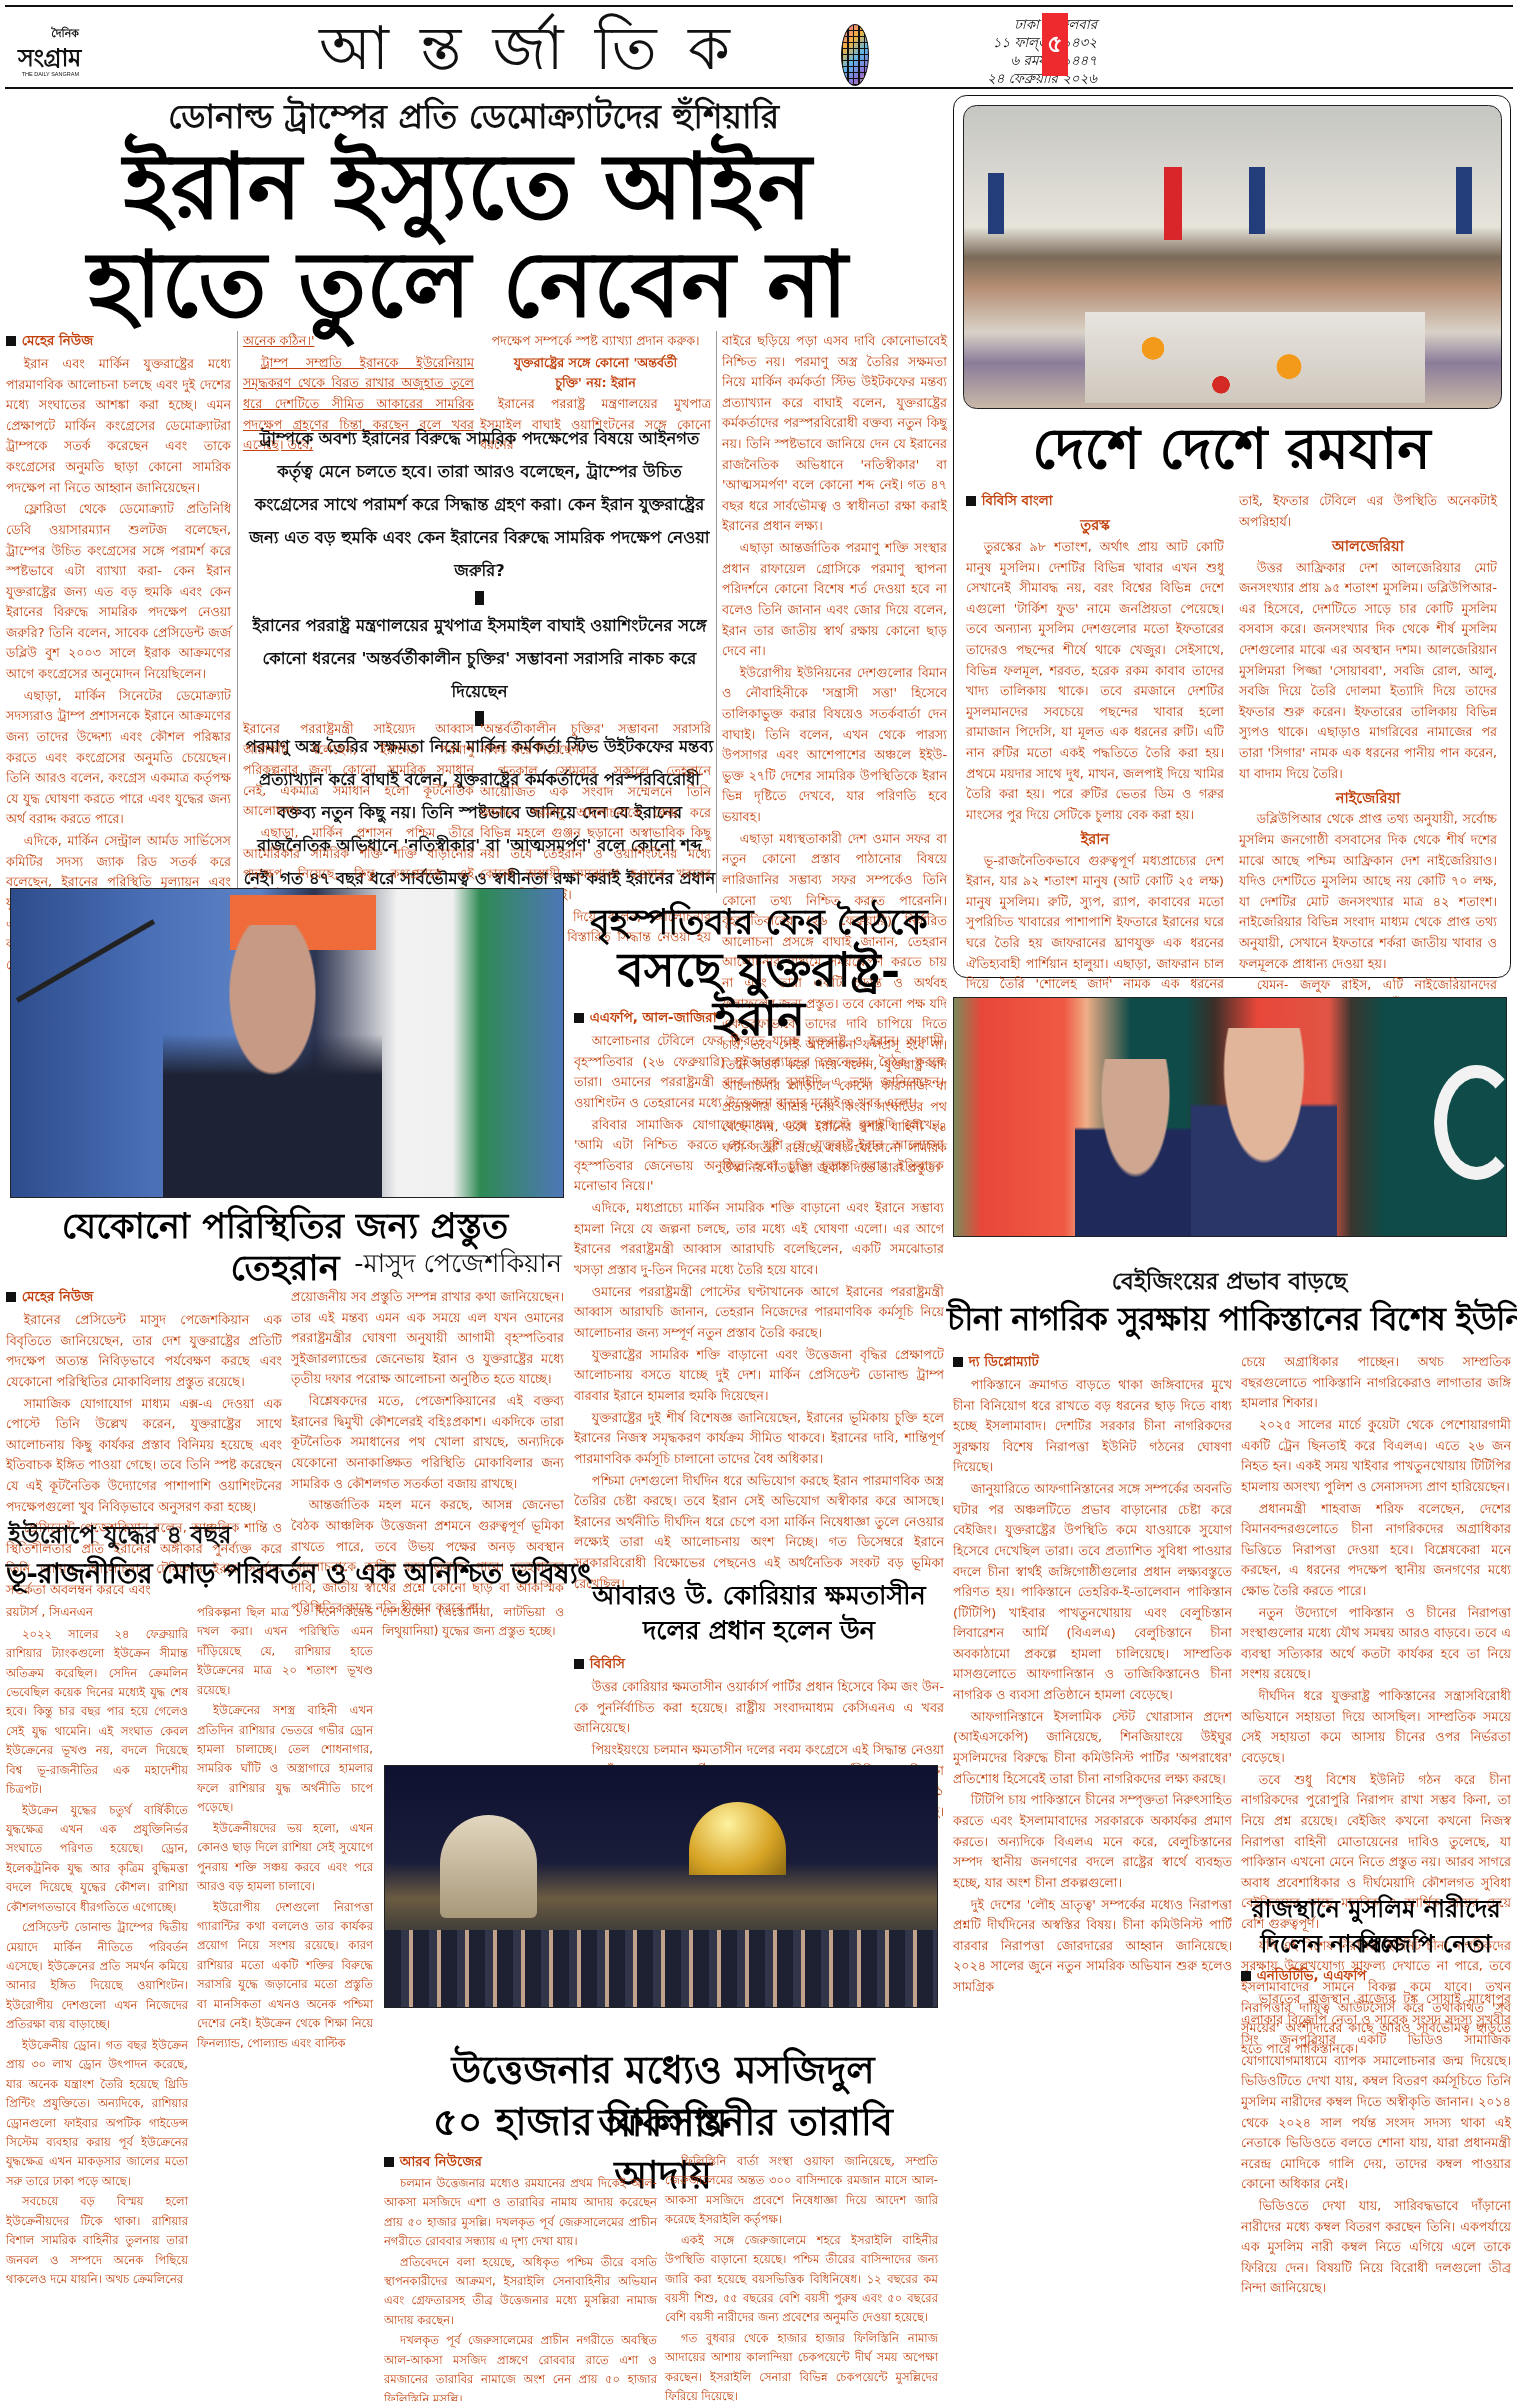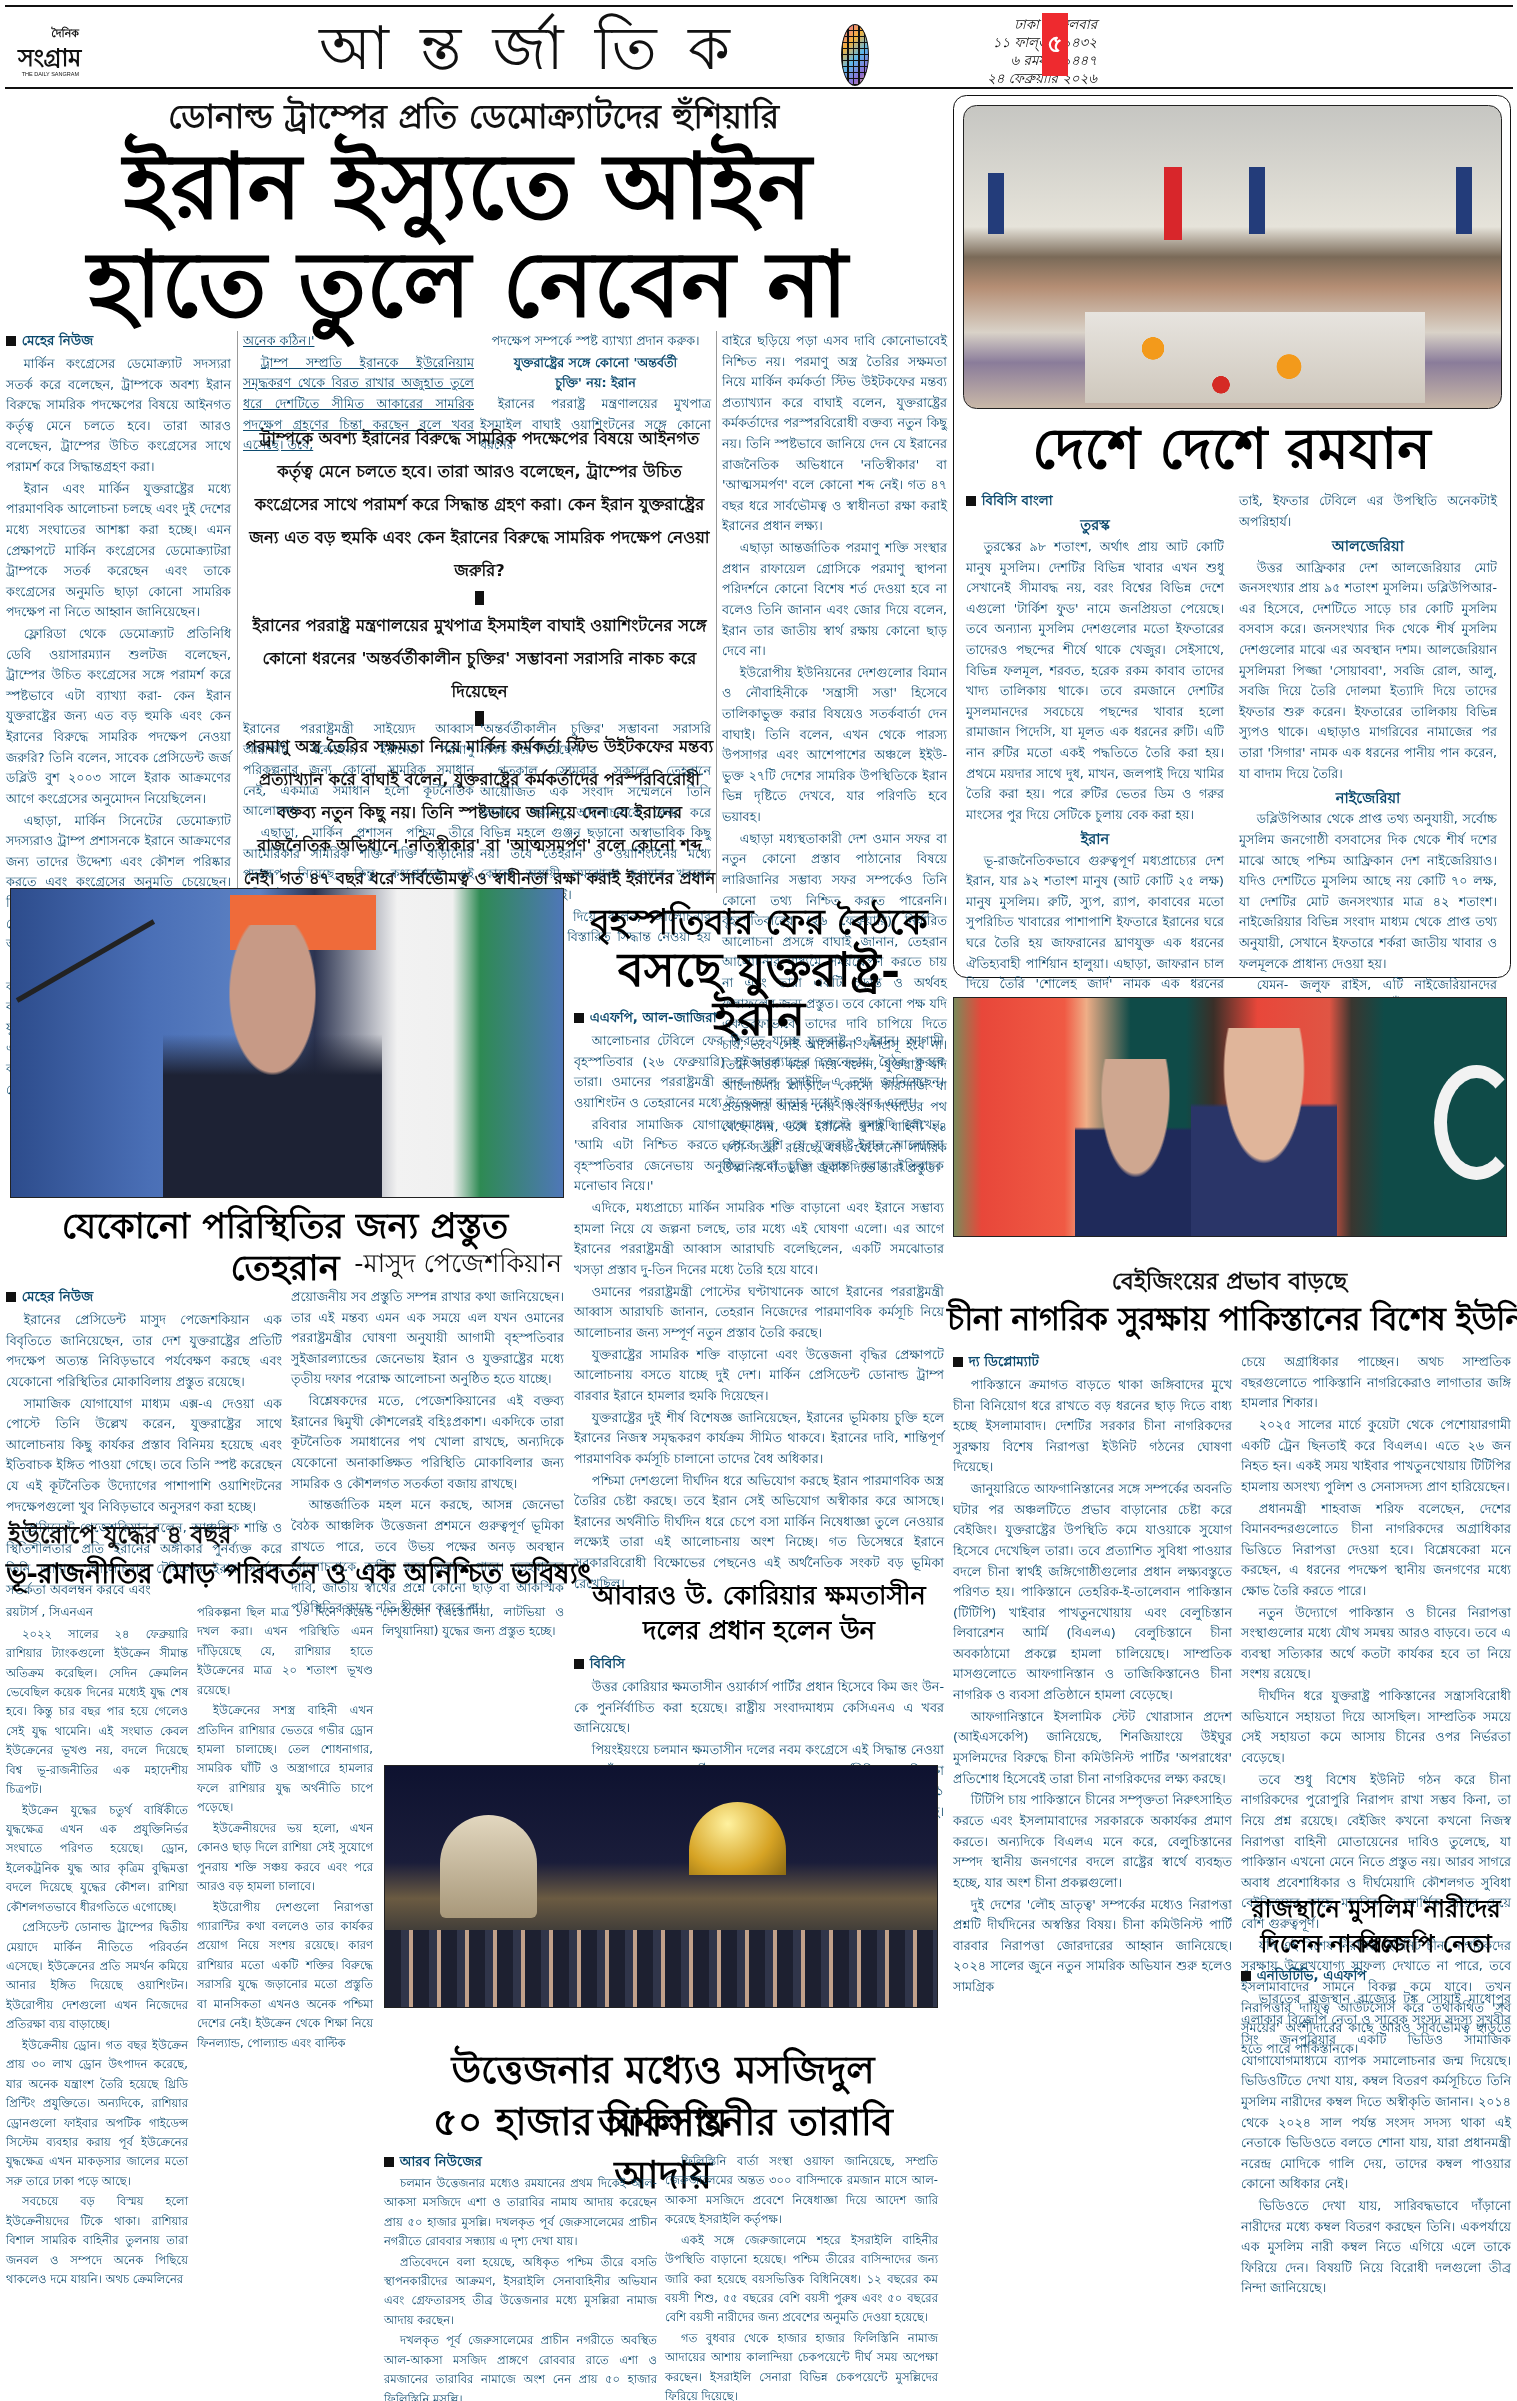--- a/index.html
+++ b/index.html
@@ -1,20 +1,20 @@
 <!DOCTYPE html>
 <html style="font-size:9.7px"><head>
 <meta charset="utf-8">
 <style>
   * { box-sizing: border-box; margin: 0; padding: 0; }
   html, body { width: 1518px; height: 2401px; background: #ffffff; overflow: hidden; }
   body { font-family: "DejaVu Sans", sans-serif; color: #111; position: relative; }
   .abs { position: absolute; }
   .rule { position: absolute; background: #111; }
-  .body-text { font-family: "DejaVu Sans", sans-serif; font-size: 12.7px; line-height: 20.6px; text-align: justify; color: #0c4a6e; }
+  .body-text { font-family: "DejaVu Sans", sans-serif; font-size: 12.7px; line-height: 20.6px; text-align: justify; color: #c2410c; }
   .body-text p { text-indent: 1.4em; margin-bottom: 1.2px; }
   .credit { font-size: 13.4px; font-weight: 600; display: flex; align-items: center; gap: 6px; margin-bottom: 2.4px; }
   .credit .sq { width: 9.7px; height: 9.7px; background: #111; display: inline-block; }
   .headline { font-family: "DejaVu Serif", serif; font-weight: 700; color: #000; text-align: center; line-height: 1.08; }
   .subhead { font-family: "DejaVu Sans", sans-serif; font-weight: 700; text-align: center; }
   .photo { position: absolute; overflow: hidden; border: 1.2px solid #222; }
   .section-hdr { text-align: center; font-weight: 700; font-size: 14.6px; margin: 3.6px 0 1.2px; }
   .col { position: absolute; }
   .pullquote { font-family: "DejaVu Sans", sans-serif; font-weight: 700; font-size: 16.4px; line-height: 33px; text-align: center; }
   .pq-sq { width: 8.5px; height: 14.6px; background: #111; margin: 3.6px auto; }
@@ -45,21 +45,20 @@
 
 <div class="abs" style="left:0; top:96px; width:947px; text-align:center; font-family:'DejaVu Sans',sans-serif; font-weight:700; font-size:33px; line-height:42px;">ডোনাল্ড ট্রাম্পের প্রতি ডেমোক্র্যাটদের হুঁশিয়ারি</div>
 <div class="abs headline" style="left:0; top:138px; width:935px; font-size:91px; line-height:97px;">ইরান ইস্যুতে আইন</div>
 <div class="abs headline" style="left:0; top:236px; width:935px; font-size:91px; line-height:97px;">হাতে তুলে নেবেন না</div>
 
 <div class="col body-text" style="left:6px; top:331px; width:225px;">
   <div class="credit">
       <span class="sq"></span>
       <span>মেহের নিউজ</span>
     </div>
-  <p>মার্কিন কংগ্রেসের ডেমোক্র্যাট সদস্যরা সতর্ক করে বলেছেন, ট্রাম্পকে অবশ্য ইরান বিরুদ্ধে সামরিক পদক্ষেপের বিষয়ে আইনগত কর্তৃত্ব মেনে চলতে হবে। তারা আরও বলেছেন, ট্রাম্পের উচিত কংগ্রেসের সাথে পরামর্শ করে সিদ্ধান্তগ্রহণ করা।</p>
   <p>ইরান এবং মার্কিন যুক্তরাষ্ট্রের মধ্যে পারমাণবিক আলোচনা চলছে এবং দুই দেশের মধ্যে সংঘাতের আশঙ্কা করা হচ্ছে। এমন প্রেক্ষাপটে মার্কিন কংগ্রেসের ডেমোক্র্যাটরা ট্রাম্পকে সতর্ক করেছেন এবং তাকে কংগ্রেসের অনুমতি ছাড়া কোনো সামরিক পদক্ষেপ না নিতে আহ্বান জানিয়েছেন।</p>
   <p>ফ্লোরিডা থেকে ডেমোক্র্যাট প্রতিনিধি ডেবি ওয়াসারম্যান শুলটজ বলেছেন, ট্রাম্পের উচিত কংগ্রেসের সঙ্গে পরামর্শ করে স্পষ্টভাবে এটা ব্যাখ্যা করা- কেন ইরান যুক্তরাষ্ট্রের জন্য এত বড় হুমকি এবং কেন ইরানের বিরুদ্ধে সামরিক পদক্ষেপ নেওয়া জরুরি? তিনি বলেন, সাবেক প্রেসিডেন্ট জর্জ ডব্লিউ বুশ ২০০৩ সালে ইরাক আক্রমণের আগে কংগ্রেসের অনুমোদন নিয়েছিলেন।</p>
   <p>এছাড়া, মার্কিন সিনেটের ডেমোক্র্যাট সদস্যরাও ট্রাম্প প্রশাসনকে ইরানে আক্রমণের জন্য তাদের উদ্দেশ্য এবং কৌশল পরিষ্কার করতে এবং কংগ্রেসের অনুমতি চেয়েছেন। তিনি আরও বলেন, কংগ্রেস একমাত্র কর্তৃপক্ষ যে যুদ্ধ ঘোষণা করতে পারে এবং যুদ্ধের জন্য অর্থ বরাদ্দ করতে পারে।</p>
   <p>এদিকে, মার্কিন সেন্ট্রাল আর্মড সার্ভিসেস কমিটির সদস্য জ্যাক রিড সতর্ক করে বলেছেন, ইরানের পরিস্থিতি মূল্যায়ন এবং যুদ্ধ সম্পর্কিত কৌশলগত চিন্তা জরুরি। তিনি এর অনিশ্চিত পরিণতি সম্পর্কে উদ্বেগ প্রকাশ করে বলেন, যুদ্ধ শুরু করা সহজ, কিন্তু তা শেষ করা অনেক কঠিন।</p>
 </div>
 <div class="rule" style="left:237px; top:331px; width:0.6px; height:562px; background:#999;"></div>
 
 <div class="col body-text" style="left:243px; top:331px; width:231px;text-decoration:underline;">
   <p style="text-indent:0">অনেক কঠিন।'</p>
   <p>ট্রাম্প সম্প্রতি ইরানকে ইউরেনিয়াম সমৃদ্ধকরণ থেকে বিরত রাখার অজুহাত তুলে ধরে দেশটিতে সীমিত আকারের সামরিক পদক্ষেপ গ্রহণের চিন্তা করছেন বলে খবর এসেছে। তবে,</p>

